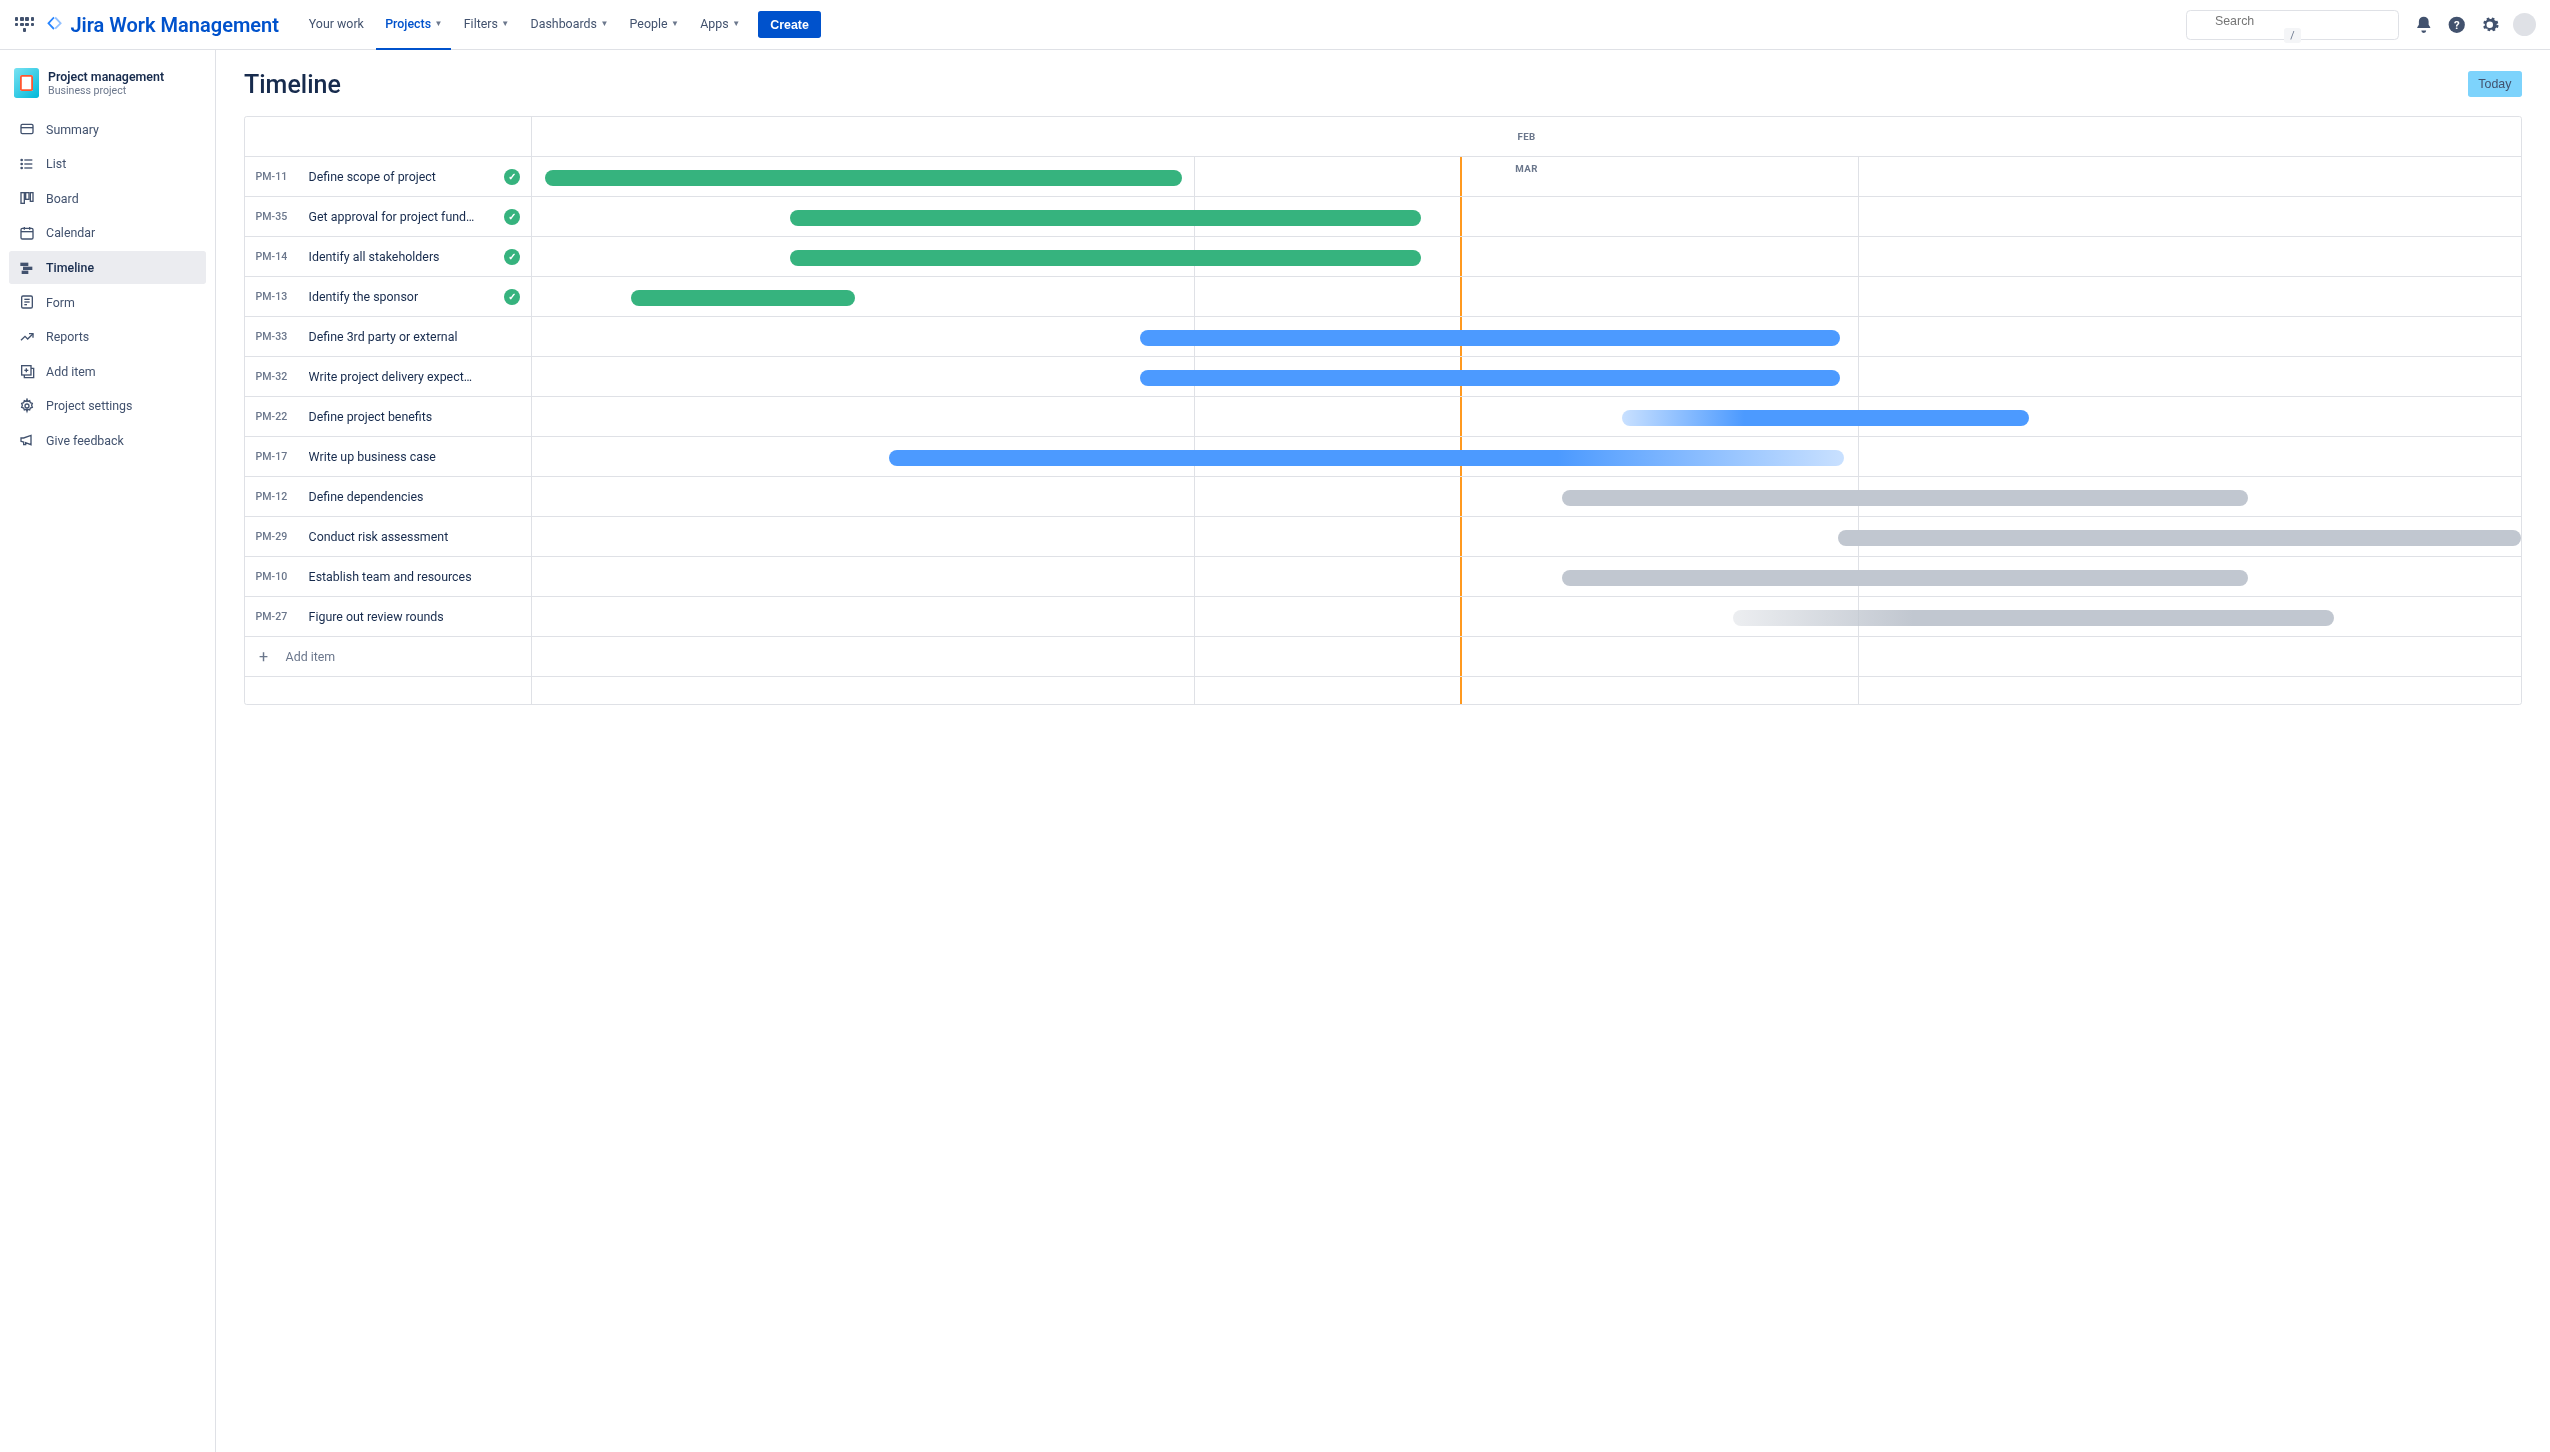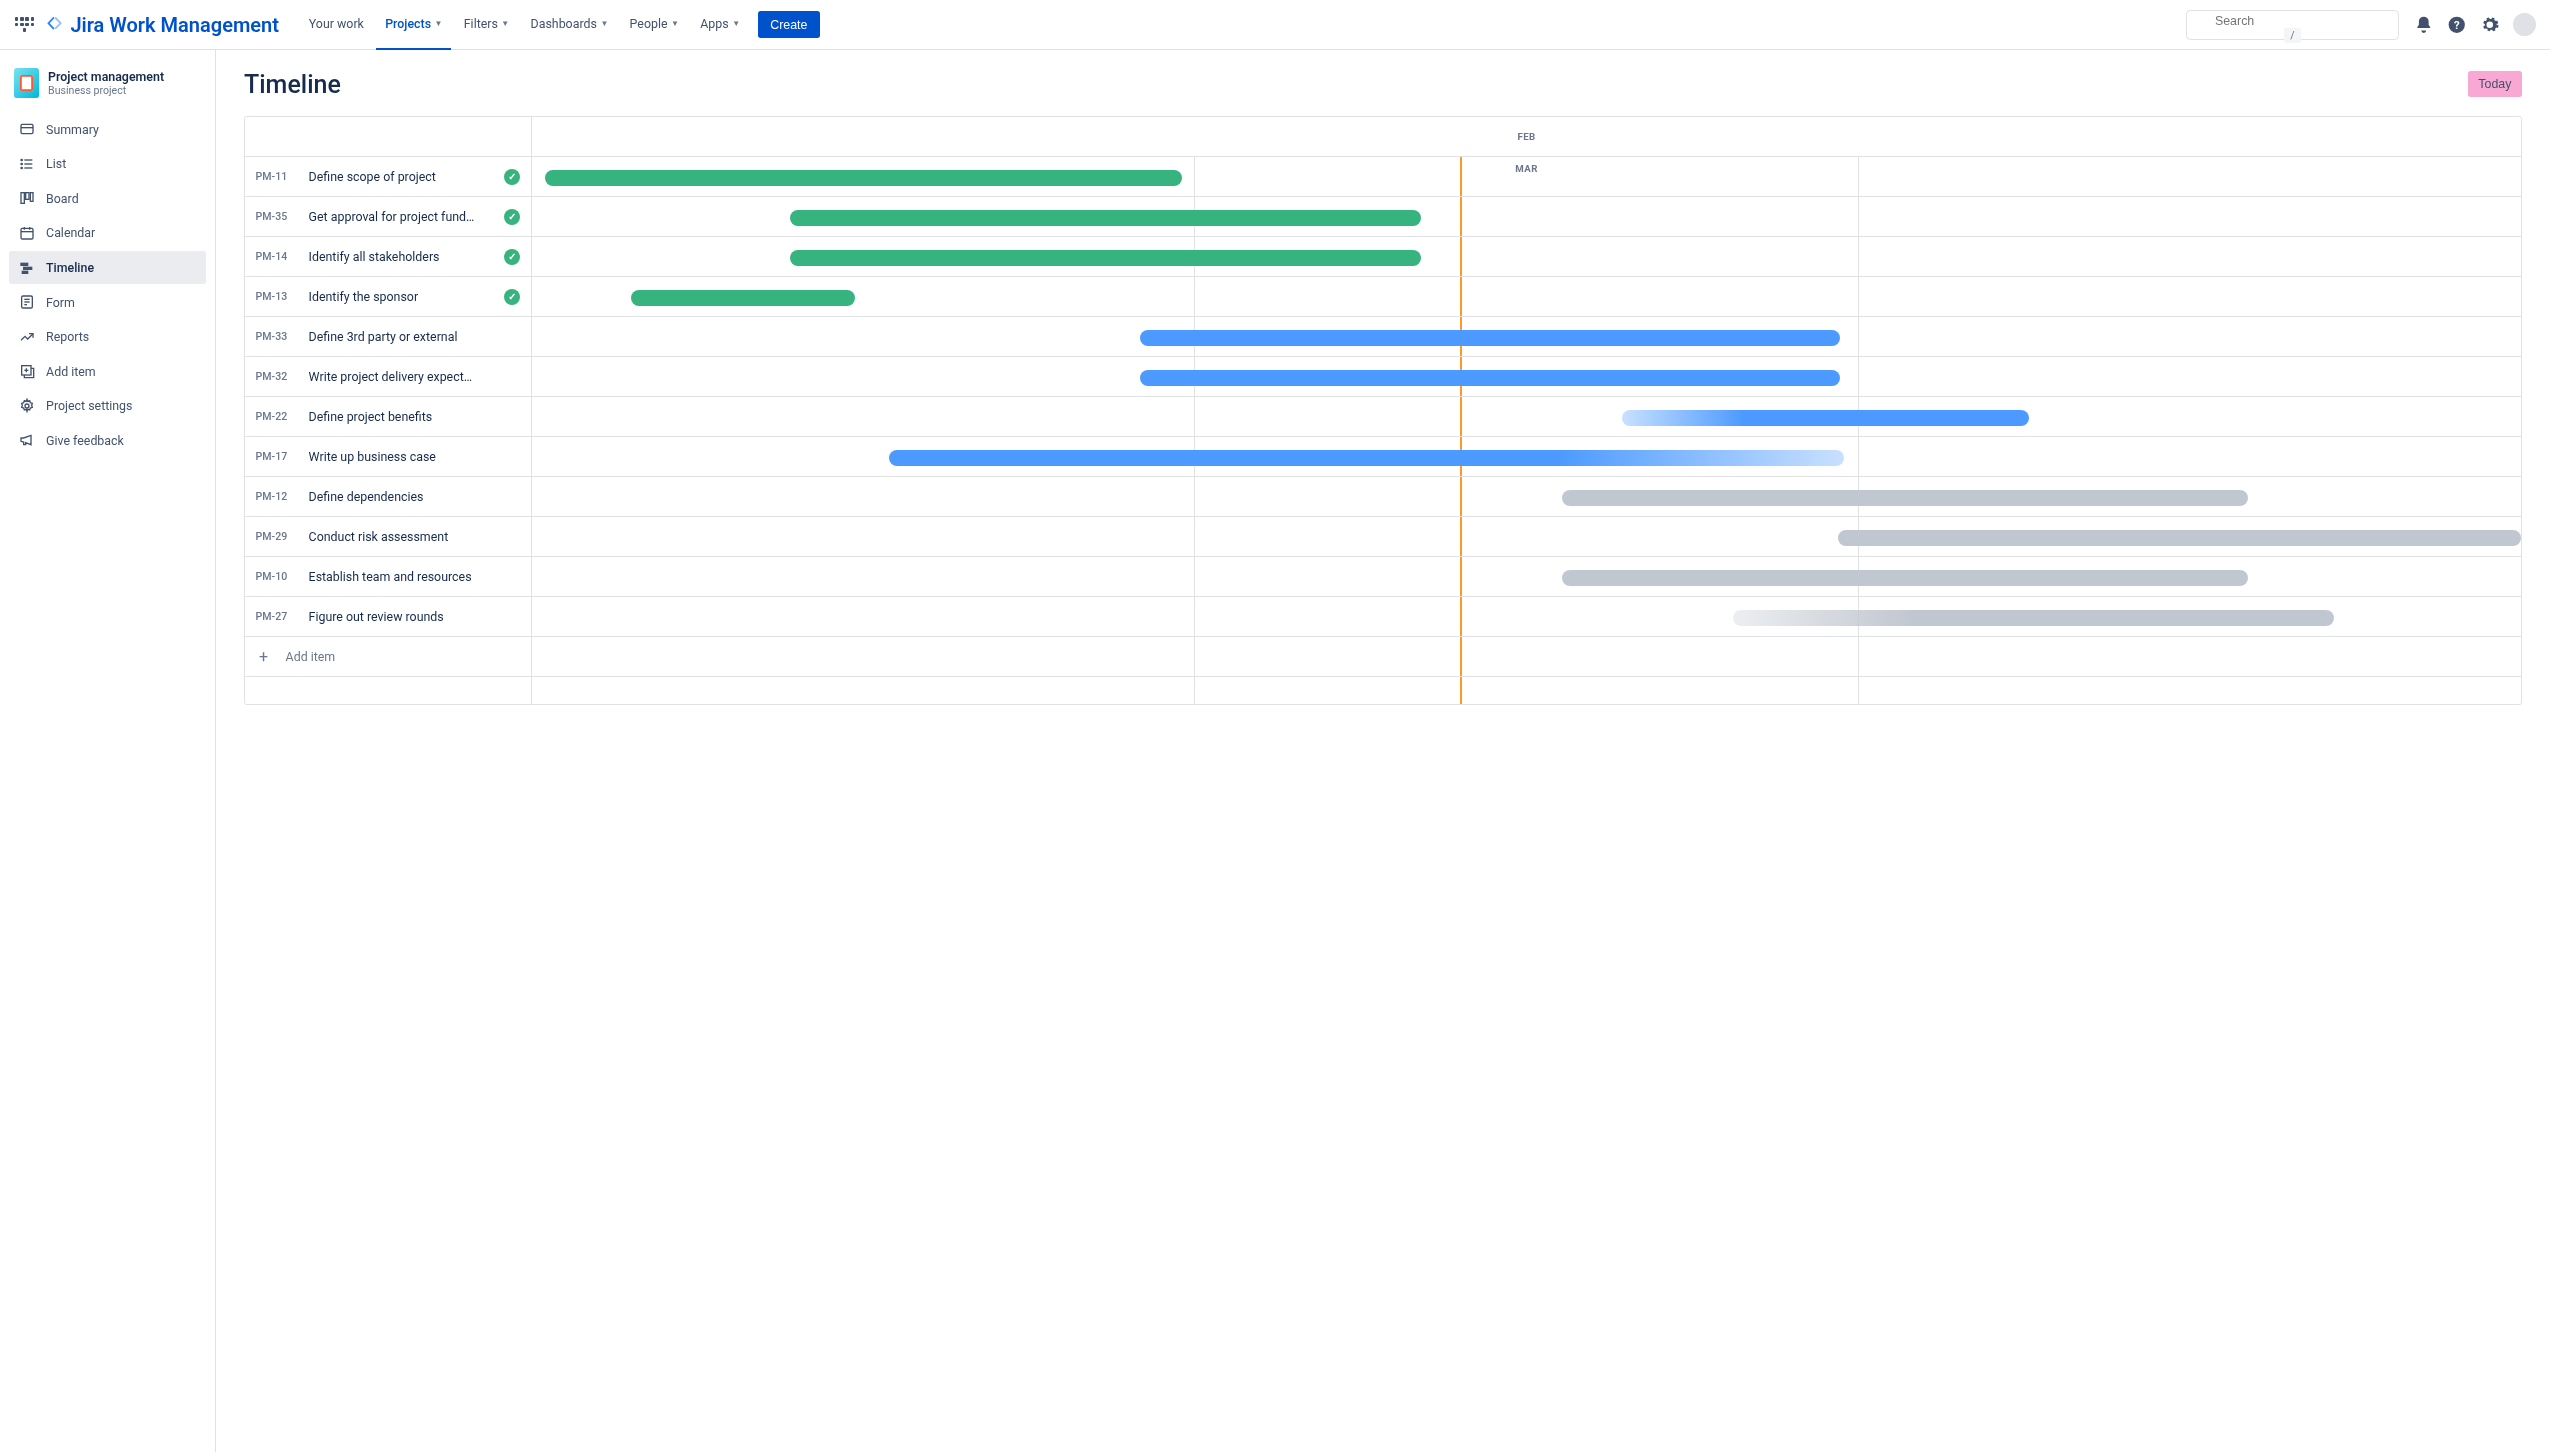--- a/index.html
+++ b/index.html
@@ -12,21 +12,21 @@
   border-bottom: 0.9px solid #DFE1E6;
 }
 .app-switcher { width: 21px; height: 21px; display:flex;flex-wrap:wrap;gap:1.8px;justify-content:center;align-content:center;cursor:pointer; }
 .app-switcher span { width:3.5px;height:3.5px;background:#42526E;border-radius:0.9px; }
 .brand { display:flex; align-items:center; gap:7px; margin-left:8.9px; color:#0052CC; font-weight:600; font-size:20px; cursor:pointer; }
 .brand svg { width:19.5px; height:19.5px; }
 .navlinks { display:flex; align-items:center; margin-left:21px; gap:3.5px; }
 .navlinks .item { padding:5.3px 8.9px; font-size:12.4px; color:#42526E; display:flex;align-items:center;gap:3.5px; cursor:pointer; border-bottom:2.7px solid transparent; height:50px; box-sizing:border-box; }
 .navlinks .item.active { color:#0052CC; border-bottom:2.7px solid #0052CC; font-weight:500;}
 .navlinks .chev { font-size:8px; color:#6B778C; }
-.create-btn { margin-left:8.9px; background:#0052CC;color:#fff;border:none;padding:6.2px 12.4px;border-radius:2.7px;font-weight:400;font-size:12.4px;cursor:pointer; }
+.create-btn { margin-left:8.9px; background:#0052CC;color:#fff;border:none;padding:6.2px 12.4px;border-radius:2.7px;font-weight:700;font-size:12.4px;cursor:pointer; }
 .spacer { flex:1; }
 .search { display:flex;align-items:center;border:1.8px solid #DFE1E6;border-radius:4.4px;padding:3.5px 7px;height:30px;width:213px;color:#6B778C;flex-direction:column; }
 .search input { border:none;outline:none;font-size:12.4px;flex:1;margin-left:5.3px; }
 .search .kbd { background:#F4F5F7;border-radius:2.7px;padding:0.9px 6.2px;font-size:10.6px;color:#6B778C; }
 .topicons { display:flex;align-items:center;gap:12.4px;margin-left:14px;color:#42526E; }
 .topicons .ic { width:21px;height:21px;display:flex;align-items:center;justify-content:center;cursor:pointer; }
 .avatar { width:23px;height:23px;border-radius:50%;background:#DFE1E6; }
 
 .layout { display:flex; height:calc(100vh - 50px); }
 .sidebar { width:216px; border-right:0.9px solid #DFE1E6; padding:14px 8.9px; }
@@ -35,21 +35,21 @@
 .project-icon::after{content:"";width:12.4px;height:16px;background:#fff;border-radius:1.8px;box-shadow:inset 0 0 0 1.8px #FF5630;}
 .project-head .name{font-weight:600;font-size:12.4px;}
 .project-head .sub{font-size:10.6px;color:#6B778C;}
 .side-item { display:flex;align-items:center;gap:10.6px;padding:8px 8.9px;border-radius:2.7px;cursor:pointer;font-size:12.4px;color:#42526E;margin:0.9px 0;text-align:right; }
 .side-item.active { background:#EBECF0;color:#172B4D;font-weight:500; }
 .side-item .icon{width:17.7px;height:17.7px;display:flex;align-items:center;justify-content:center;}
 
 .main { flex:1; padding:19.5px 28px; overflow:auto; }
 .page-head { display:flex;align-items:center;justify-content:space-between;margin-bottom:17.7px; }
 .page-head h1{font-size:25px;font-weight:500;}
-.today-btn { background:#f9a8d4;border:none;padding:6.2px 10.6px;border-radius:2.7px;font-size:12.4px;color:#42526E;cursor:pointer; }
+.today-btn { background:#7dd3fc;border:none;padding:6.2px 10.6px;border-radius:2.7px;font-size:12.4px;color:#42526E;cursor:pointer; }
 
 .grid { border:0.9px solid #DFE1E6;border-radius:2.7px; display:flex; }
 .leftcol { width:286px; display:flex;flex-direction:column; }
 .month { flex:1;border-left:0.9px solid #DFE1E6;text-align:center;font-size:9.7px;font-weight:700;color:#6B778C;letter-spacing:0.4px;padding:14px 0 7px; }
 .headrow { height:40px;border-bottom:0.9px solid #DFE1E6; }
 .leftcol .headrow { border-right:0; }
 .body { display:flex;flex-direction:column; }
 .row { height:40px;border-bottom:0.9px solid #DFE1E6;display:flex;align-items:center;padding:0 10.6px;gap:14px;cursor:pointer; }
 .row .key { width:39px;font-size:10.6px;color:#6B778C;font-weight:500; }
 .row .title { flex:1;font-size:12.4px;color:#172B4D;white-space:nowrap;overflow:hidden;text-overflow:ellipsis; }

